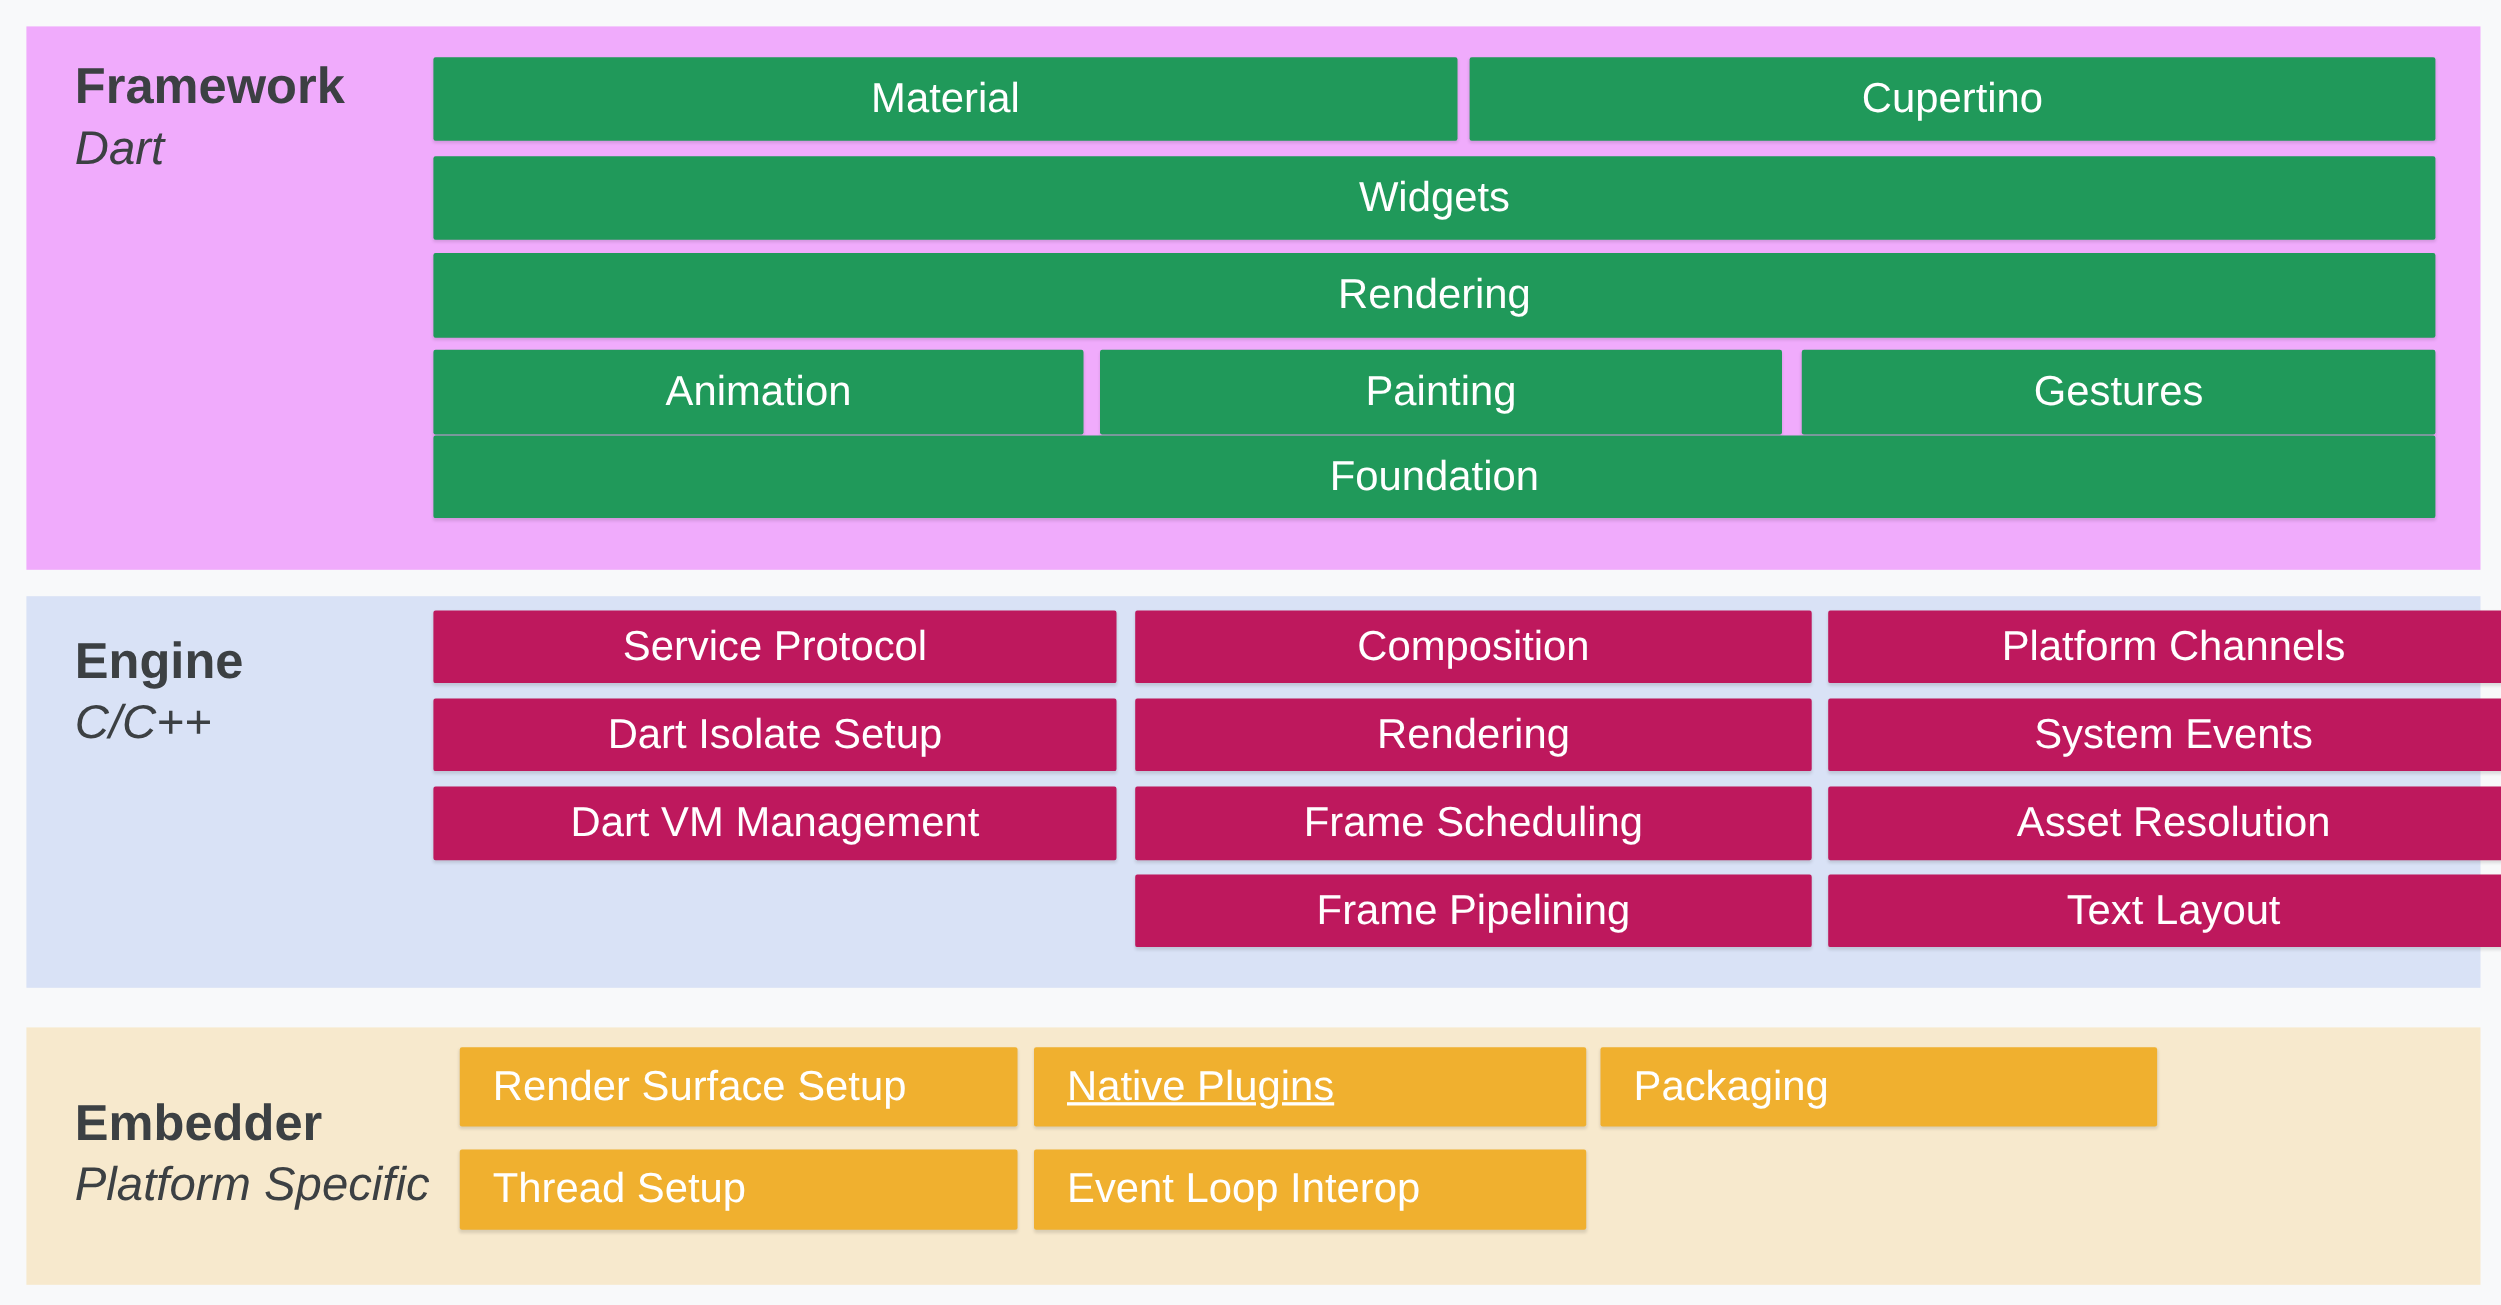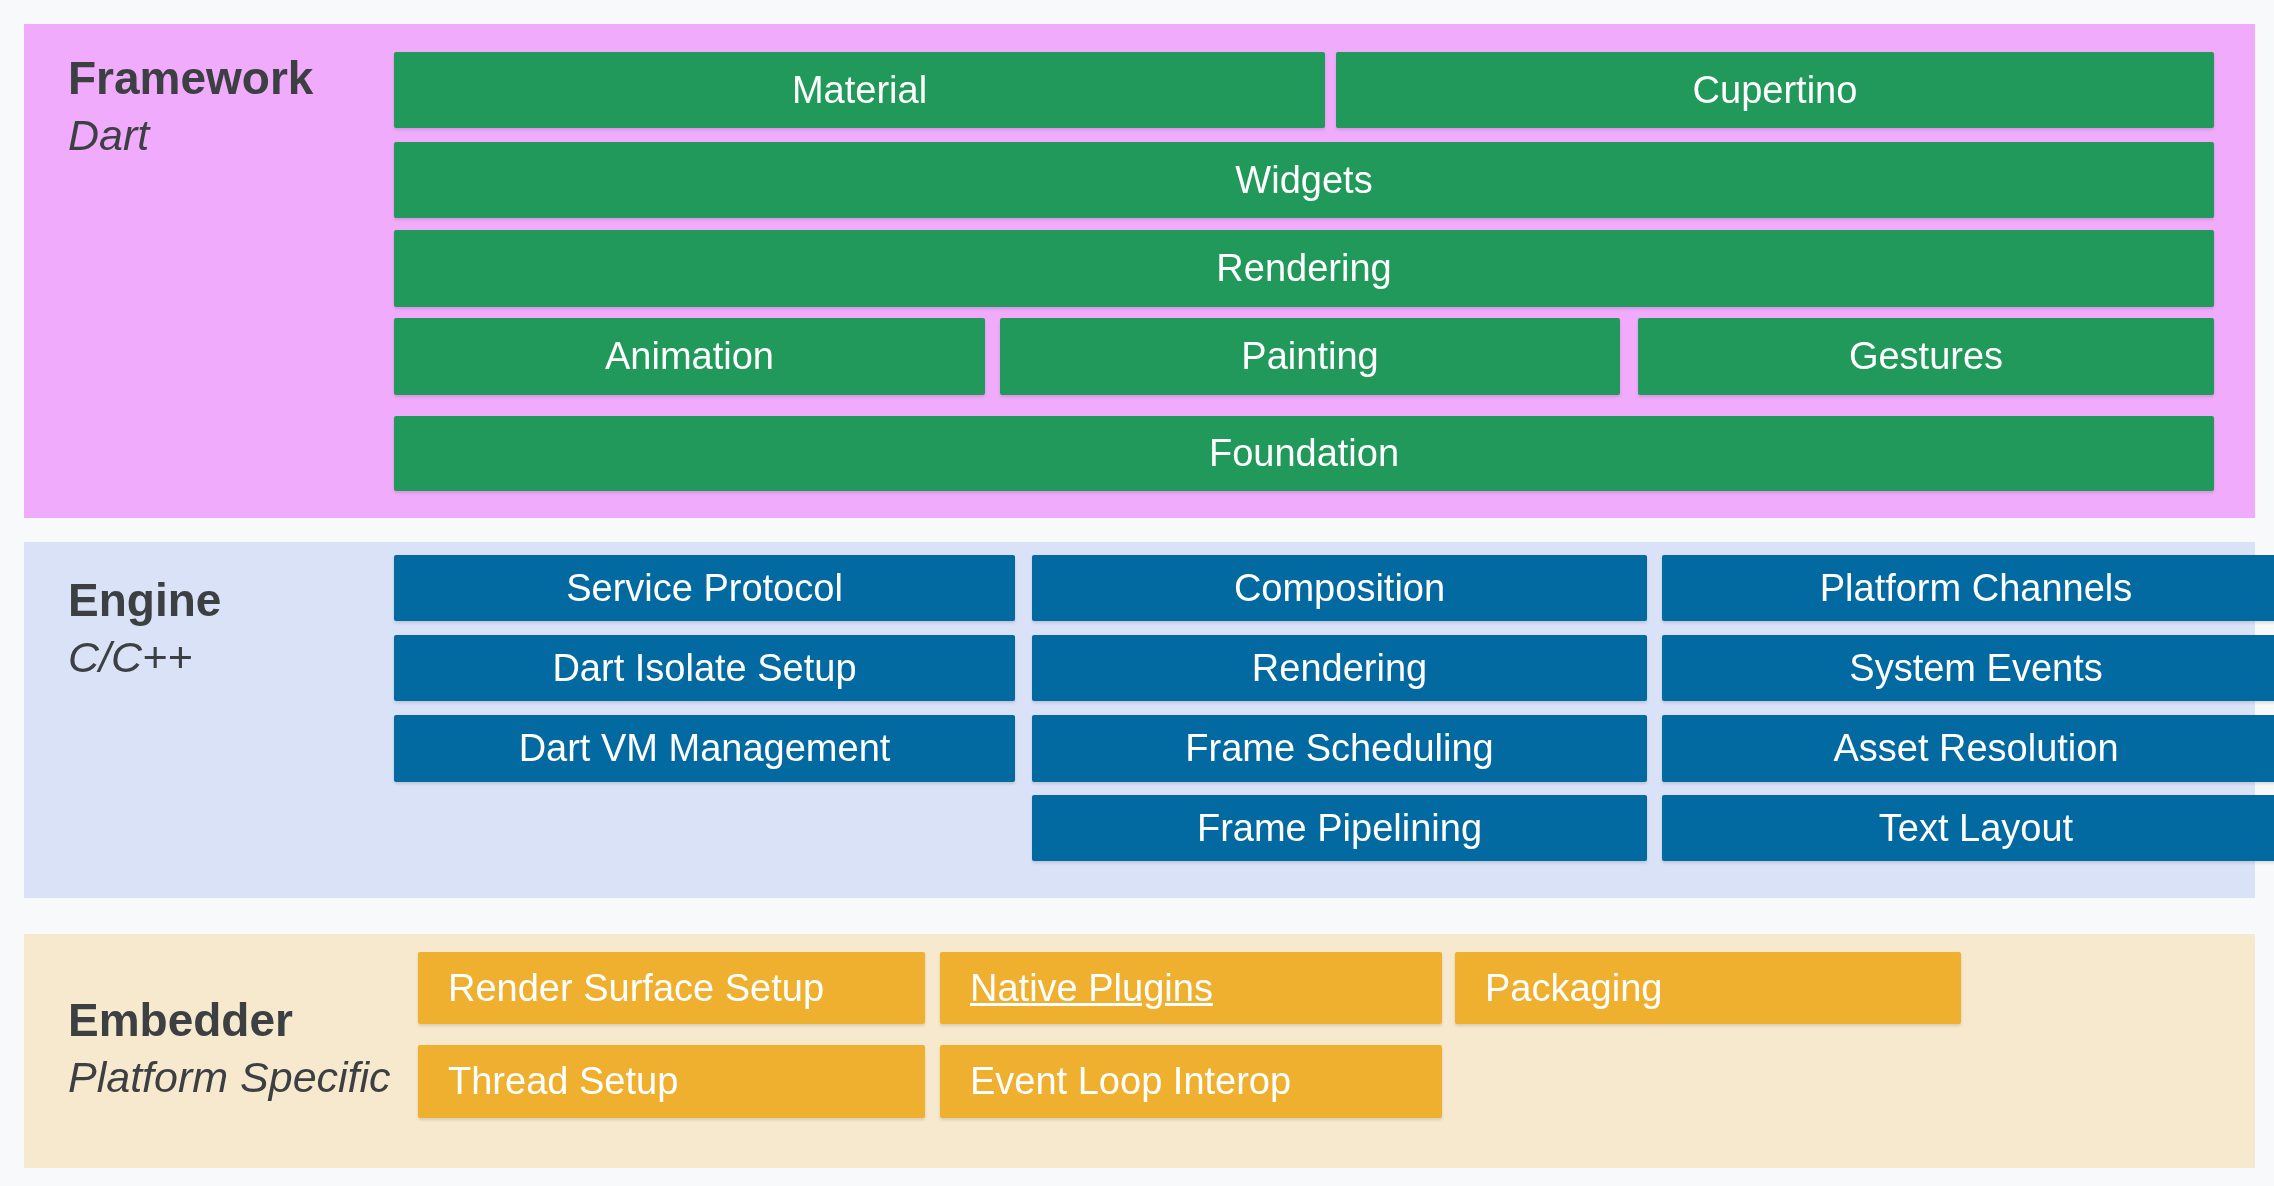--- a/index.html
+++ b/index.html
@@ -59,36 +59,36 @@
     align-items: center;
     justify-content: center;
     color: #ffffff;
     font-size: 38px;
     border-radius: 2px;
     box-shadow: 0 2px 3px rgba(0,0,0,0.12);
     white-space: nowrap;
     box-sizing: border-box;
   }
   .layer-framework .bar { background: #20995a; }
-  .layer-engine   .bar { background: #0369a1; }
+  .layer-engine   .bar { background: #be185d; }
   .layer-embedder .bar {
     background: #f0b02f;
     justify-content: flex-start;
     padding-left: 30px;
   }
 
   
   .bar-material   { left: 370px;  top: 28px;  width: 931px;  height: 76px; }
   .bar-cupertino  { left: 1312px; top: 28px;  width: 878px;  height: 76px; }
   .bar-widgets    { left: 370px;  top: 118px; width: 1820px; height: 76px; }
   .bar-rendering  { left: 370px;  top: 206px; width: 1820px; height: 77px; }
   .bar-animation  { left: 370px;  top: 294px; width: 591px;  height: 77px; }
   .bar-painting   { left: 976px;  top: 294px; width: 620px;  height: 77px; }
   .bar-gestures   { left: 1614px; top: 294px; width: 576px;  height: 77px; }
-  .bar-foundation { left: 370px;  top: 392px; width: 1820px; height: 75px; }
+  .bar-foundation { left: 370px;  top: 372px; width: 1820px; height: 75px; }
 
   
   .eng-c1 { left: 370px;  width: 621px; }
   .eng-c2 { left: 1008px; width: 615px; }
   .eng-c3 { left: 1638px; width: 628px; }
   .eng-r1 { top: 13px;  height: 66px; }
   .eng-r2 { top: 93px;  height: 66px; }
   .eng-r3 { top: 173px; height: 67px; }
   .eng-r4 { top: 253px; height: 66px; }
 

